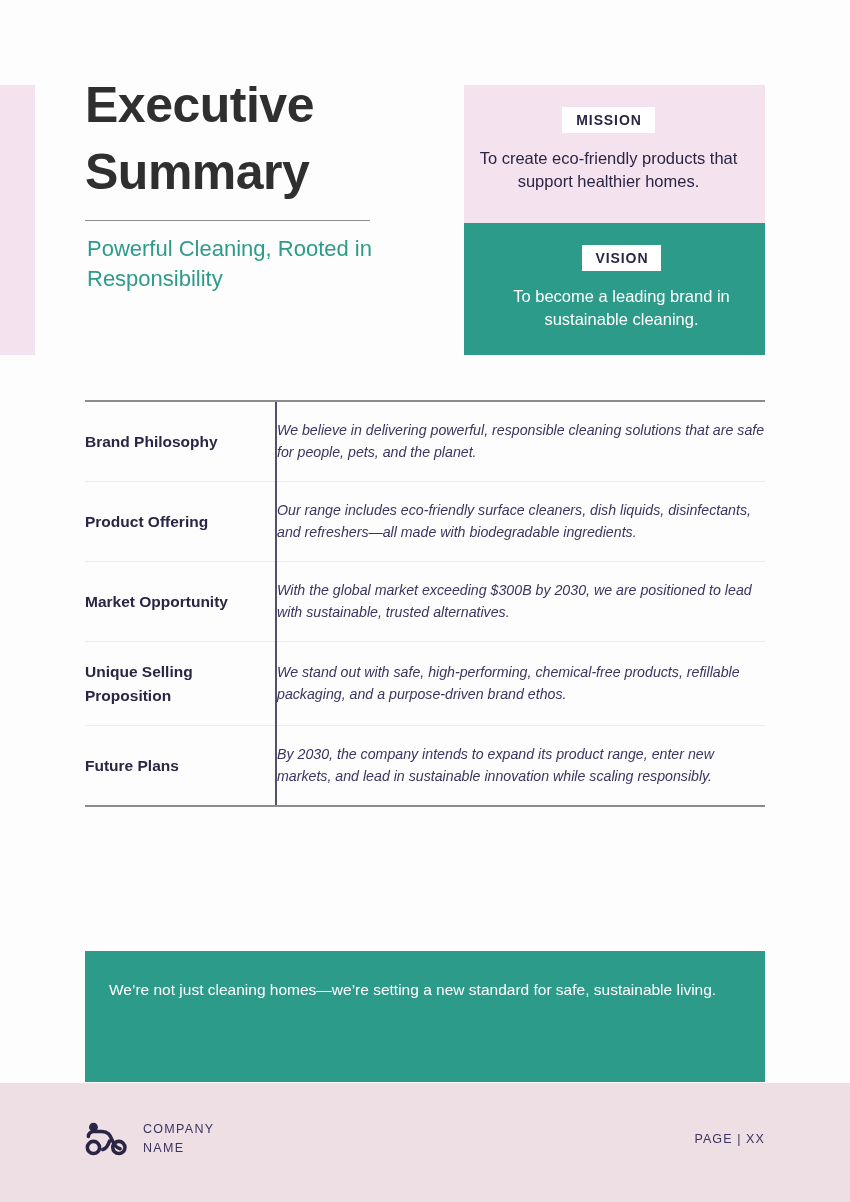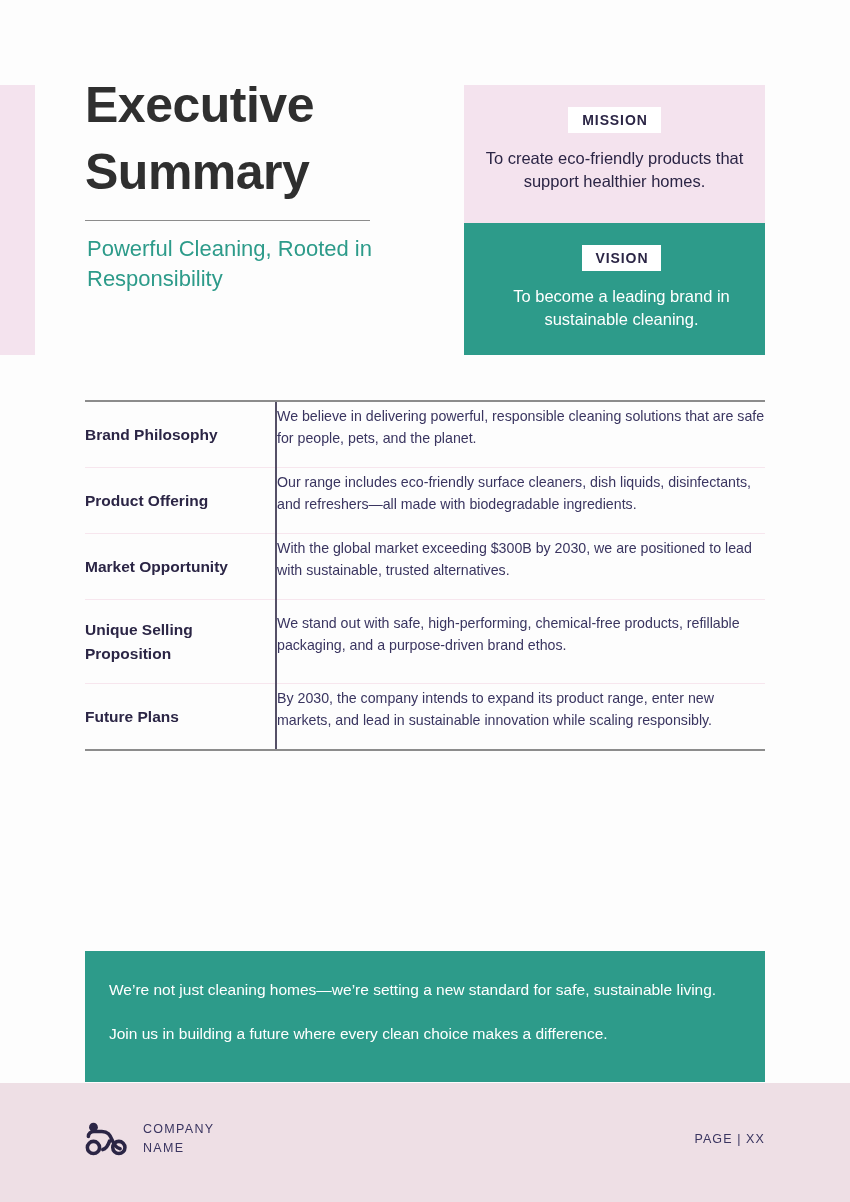--- a/index.html
+++ b/index.html
@@ -72,20 +72,21 @@
     width: 301px;
   }
   .mv-box {
     box-sizing: border-box;
     padding: 22px 18px 24px 18px;
     text-align: center;
   }
   .mv-mission {
     background: #f4e3ee;
     height: 138px;
+    padding-left: 6px;
   }
   .mv-vision {
     background: #2d9b8a;
     height: 132px;
     padding-left: 32px;
   }
   .mv-chip {
     display: inline-block;
     background: #ffffff;
     color: #2b2545;
@@ -134,22 +135,23 @@
     padding-right: 14px;
   }
   .cell-desc {
     font-size: 14.2px;
     color: #3a3560;
     line-height: 1.52;
     border-left: 2px solid #555067;
     padding-left: 14px;
   }
   .exec-table td.cell-desc {
-    padding-top: 4px;
+    padding-top: 18px;
     padding-bottom: 18px;
+    font-style: italic;
   }
 
   
   .callout {
     position: absolute;
     left: 85px;
     top: 951px;
     width: 680px;
     height: 131px;
     box-sizing: border-box;
@@ -255,21 +257,20 @@
         <td class="cell-label">Future Plans</td>
         <td class="cell-desc">By 2030, the company intends to expand its product range, enter new markets, and lead in sustainable innovation while scaling responsibly.</td>
       </tr>
     </tbody>
   </table>
 
   <div class="footer-band"></div>
 
   <div class="callout">
     <p class="p-justify">We’re not just cleaning homes—we’re setting a new standard for safe, sustainable living.</p>
-    <p class="p-second">Join us in building a future where every clean choice makes a difference.</p>
   </div>
 
   <div class="footer-inner">
     <div class="brand">
       <svg class="brand-mark" viewBox="0 0 52 40" aria-hidden="true">
         <circle cx="10" cy="6" r="5.2" fill="#2b2545"></circle>
         <path d="M4 17 C4 13.6 6.8 11.2 10.6 11.2 L20 11.2 C27 11.2 29.5 15 32 21 C34 26 36.5 30.5 41.5 31.5" fill="none" stroke="#2b2545" stroke-width="4.2" stroke-linecap="round"></path>
         <path d="M21 32.5 C25 31.5 27.5 27 29 22.5" fill="none" stroke="#2b2545" stroke-width="4.2" stroke-linecap="round"></path>
         <circle cx="10" cy="30" r="7.2" fill="none" stroke="#2b2545" stroke-width="4.2"></circle>
         <circle cx="40" cy="30" r="7.2" fill="none" stroke="#2b2545" stroke-width="4.2"></circle>

